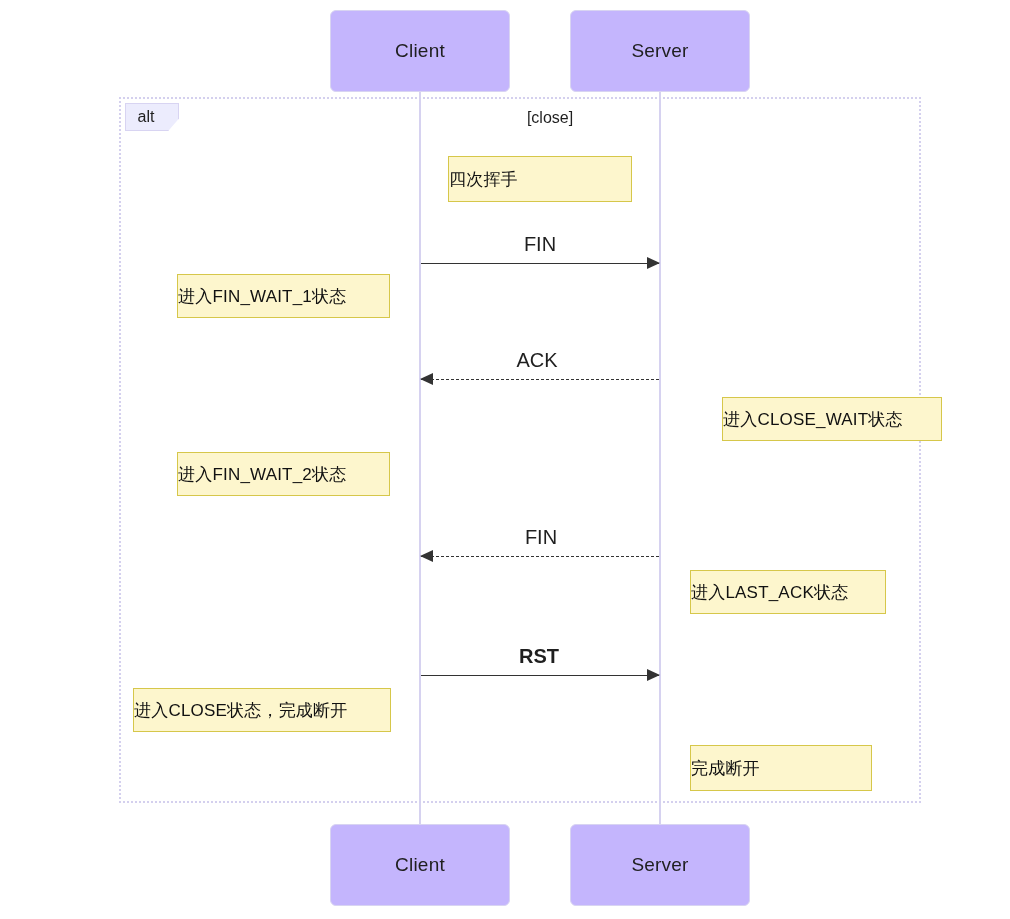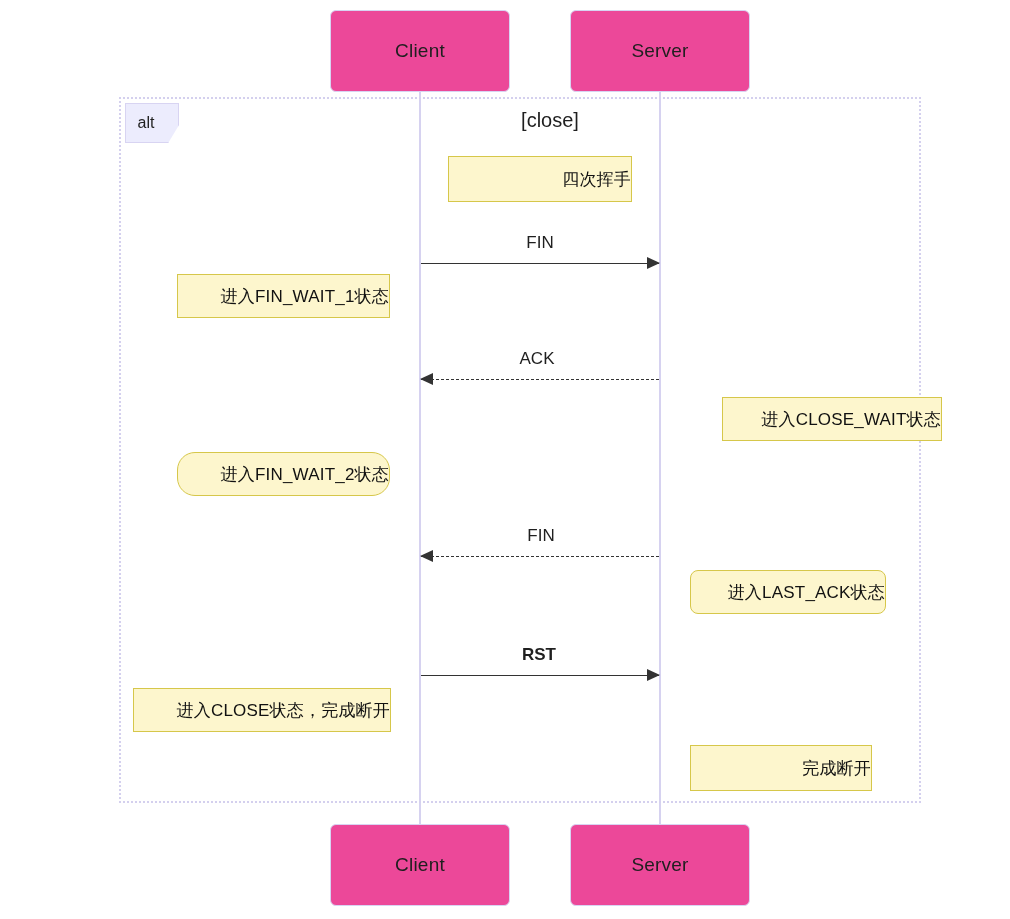--- a/index.html
+++ b/index.html
@@ -18,21 +18,21 @@
   #diagram-root {
     position: absolute;
     left: 0; top: 0;
     width: 1010px;
     height: 919px;
   }
 
   
   .participant {
     position: absolute;
-    background: #ec4899;
+    background: #c4b5fd;
     border: 1px solid #d8d4f2;
     border-radius: 6px;
     display: flex;
     align-items: center;
     justify-content: center;
     box-sizing: border-box;
   }
   .participant-label {
     font-size: 19px;
     color: #1f1f1f;
@@ -66,36 +66,36 @@
     clip-path: polygon(0 0, 100% 0, 100% 55%, 80% 100%, 0 100%);
   }
   .alt-tag-label {
     font-size: 16px;
     color: #1f1f1f;
     padding-right: 12px;
     font-weight: 400;
   }
   .alt-condition {
     position: absolute;
-    font-size: 20px;
+    font-size: 16px;
     color: #1f1f1f;
     white-space: nowrap;
     transform: translateX(-50%);
     text-align: center;
   }
 
   
   .note {
     position: absolute;
     background: #fdf6cd;
     border: 1.5px solid #d6c74a;
     box-sizing: border-box;
     display: flex;
     align-items: center;
-    justify-content: flex-end;
+    justify-content: flex-start;
   }
   .note-label {
     font-size: 17px;
     color: #111111;
     white-space: nowrap;
     letter-spacing: 0.2px;
   }
 
   
   .message {
@@ -126,38 +126,38 @@
     border-left: 13px solid #333333;
   }
   .msg-head.left {
     left: -1px;
     border-top: 6px solid transparent;
     border-bottom: 6px solid transparent;
     border-right: 13px solid #333333;
   }
   .msg-label {
     position: absolute;
-    font-size: 17px;
+    font-size: 20px;
     color: #1f1f1f;
     white-space: nowrap;
     transform: translateX(-50%);
     top: -30px;
   }
 </style>
 </head>
 <body>
 
 <div id="diagram-root">
 
   <div class="lifeline" style="left:419px; top:92px; height:732px;"></div>
   <div class="lifeline" style="left:659px; top:92px; height:732px;"></div>
 
   <div class="alt-frame" style="left:119px; top:97px; width:802px; height:706px;"></div>
 
-  <div class="alt-tag" style="left:125px; top:103px; width:54px; height:40px;">
+  <div class="alt-tag" style="left:125px; top:103px; width:54px; height:28px;">
     <span class="alt-tag-label">alt</span>
   </div>
 
   <div class="alt-condition" style="left:550px; top:109px;">[close]</div>
 
   <div class="participant" style="left:330px; top:10px; width:180px; height:82px;">
     <span class="participant-label">Client</span>
   </div>
 
   <div class="participant" style="left:570px; top:10px; width:180px; height:82px;">
@@ -177,33 +177,33 @@
   </div>
 
   <div class="note" style="left:177px; top:274px; width:213px; height:44px;">
     <span class="note-label">进入FIN_WAIT_1状态</span>
   </div>
 
   <div class="note" style="left:722px; top:397px; width:220px; height:44px;">
     <span class="note-label">进入CLOSE_WAIT状态</span>
   </div>
 
-  <div class="note" style="left:177px; top:452px; width:213px; height:44px;border-radius:18px;">
+  <div class="note" style="left:177px; top:452px; width:213px; height:44px;">
     <span class="note-label">进入FIN_WAIT_2状态</span>
   </div>
 
-  <div class="note" style="left:690px; top:570px; width:196px; height:44px;border-radius:8px;">
+  <div class="note" style="left:690px; top:570px; width:196px; height:44px;">
     <span class="note-label">进入LAST_ACK状态</span>
   </div>
 
   <div class="note" style="left:133px; top:688px; width:258px; height:44px;">
     <span class="note-label">进入CLOSE状态，完成断开</span>
   </div>
 
-  <div class="note" style="left:690px; top:745px; width:182px; height:46px;padding-left:36px;">
+  <div class="note" style="left:690px; top:745px; width:182px; height:46px;">
     <span class="note-label">完成断开</span>
   </div>
 
   <div class="message" style="left:421px; top:263px; width:238px;">
     <div class="msg-line"></div>
     <div class="msg-head right"></div>
     <div class="msg-label" style="left:119px;">FIN</div>
   </div>
 
   <div class="message" style="left:421px; top:379px; width:238px;">

